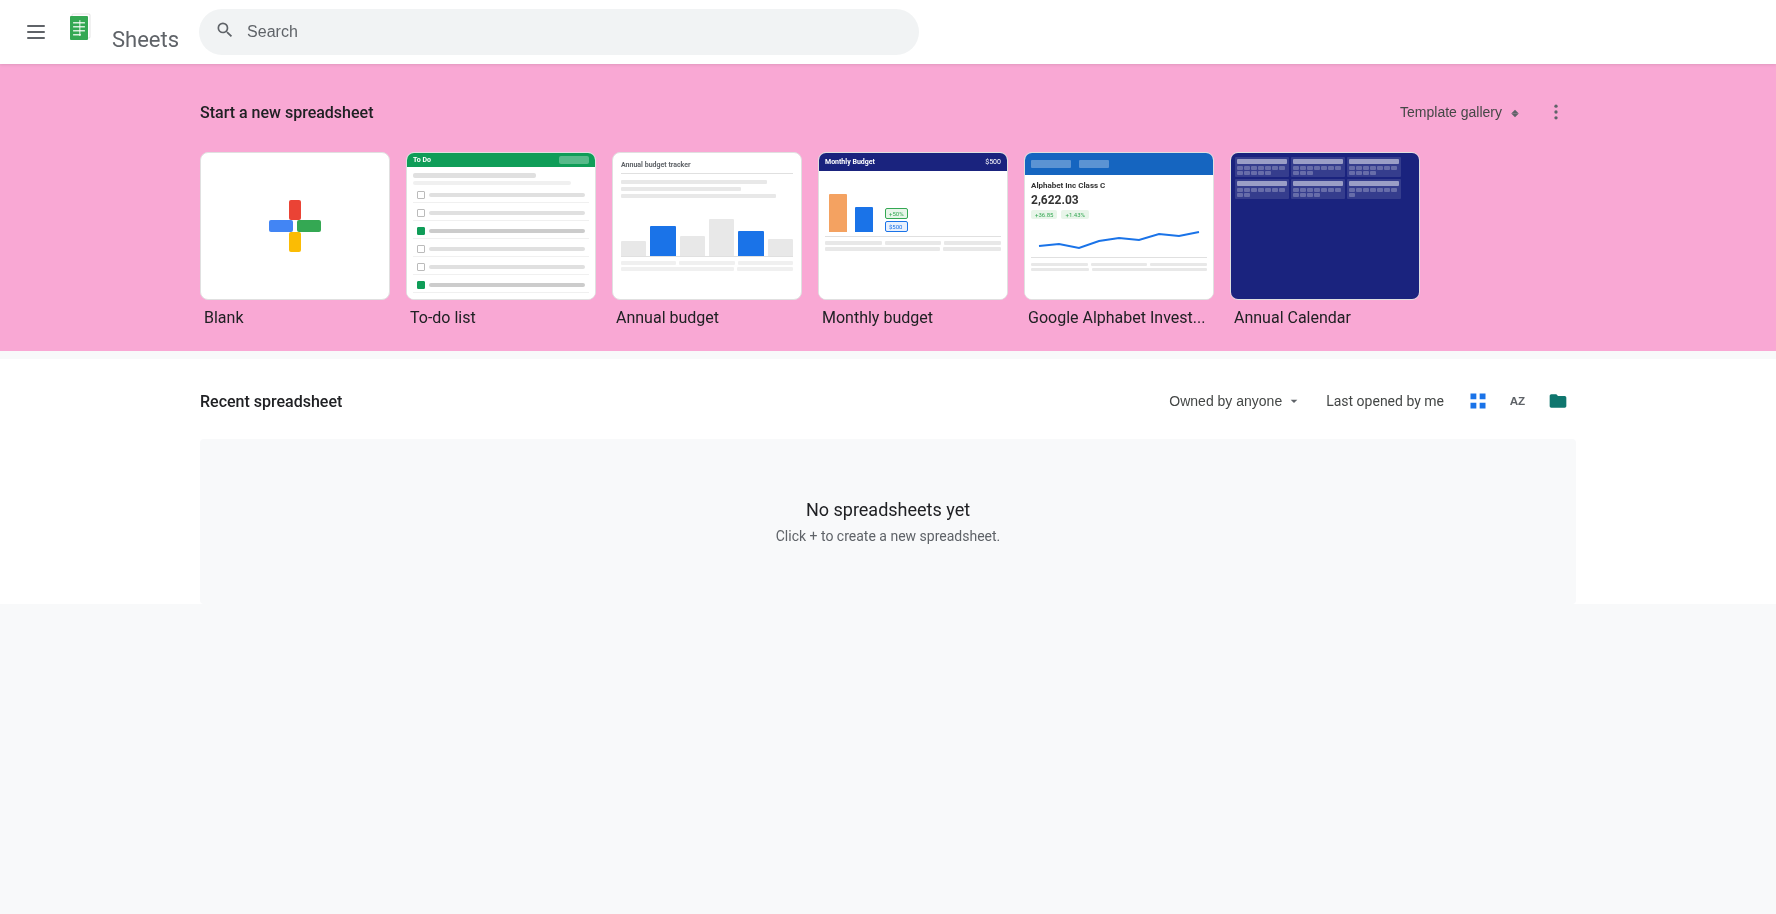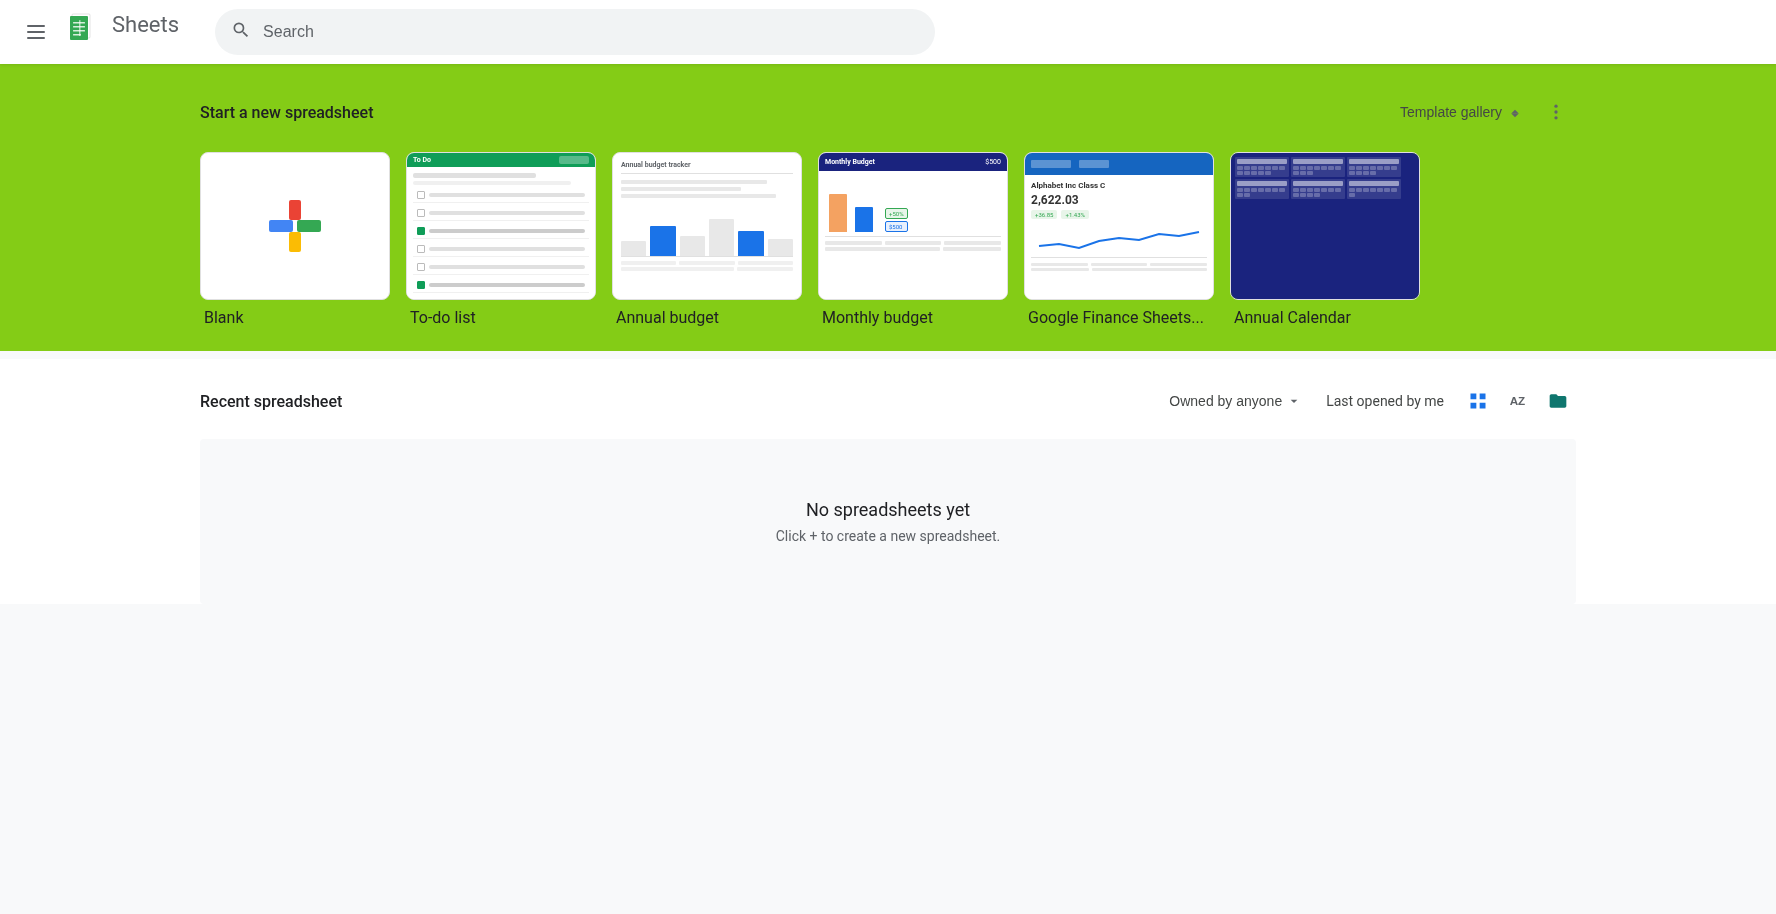--- a/index.html
+++ b/index.html
@@ -19,22 +19,22 @@
     }
     .header-menu-icon {
       width: 40px; height: 40px;
       display: flex; align-items: center; justify-content: center;
       border-radius: 50%;
       cursor: pointer;
       margin-right: 8px;
       flex-shrink: 0;
     }
     .header-logo {
-      display: flex; align-items: flex-start; gap: 8px;
-      margin-right: 36px;
+      display: flex; align-items: flex-end; gap: 8px;
+      margin-right: 20px;
       text-decoration: none;
       flex-shrink: 0;
     }
     .sheets-icon-svg {
       width: 40px; height: 40px;
     }
     .header-title {
       font-size: 22px;
       color: #5f6368;
       font-weight: 400;
@@ -65,21 +65,21 @@
       width: 100%;
       outline: none;
     }
     .search-input::placeholder { color: #5f6368; }
 
     
     .main { padding: 0; }
 
     
     .start-section {
-      background: #84cc16;
+      background: #f9a8d4;
       padding: 28px 200px 24px;
     }
     .section-header {
       display: flex;
       align-items: center;
       justify-content: space-between;
       margin-bottom: 20px;
     }
     .section-title {
       font-size: 16px;
@@ -445,21 +445,21 @@
                 <div style="height:3px;background:#e8e8e8;flex:1;border-radius:1px;"></div>
                 <div style="height:3px;background:#e8e8e8;flex:1;border-radius:1px;"></div>
               </div>
               <div style="display:flex;gap:3px;">
                 <div style="height:3px;background:#e8e8e8;flex:1;border-radius:1px;"></div>
                 <div style="height:3px;background:#e8e8e8;flex:2;border-radius:1px;"></div>
               </div>
             </div>
           </div>
         </div>
-        <span class="template-label">Google Finance Sheets...</span>
+        <span class="template-label">Google Alphabet Invest...</span>
       </div>
 
       <div class="template-item">
         <div class="template-thumb" style="padding:0;align-items:flex-start;justify-content:flex-start;overflow:hidden;">
           <div style="background:#1a237e;width:100%;height:100%;padding:4px;display:flex;flex-wrap:wrap;gap:2px;align-content:flex-start;">
 
             <div style="background:rgba(255,255,255,0.12);width:54px;padding:2px;border-radius:1px;">
               <div style="background:rgba(255,255,255,0.5);height:5px;border-radius:1px;margin-bottom:2px;"></div>
               <div style="display:flex;flex-wrap:wrap;gap:1px;">
                 <div style="width:6px;height:4px;background:rgba(255,255,255,0.25);border-radius:1px;"></div>

